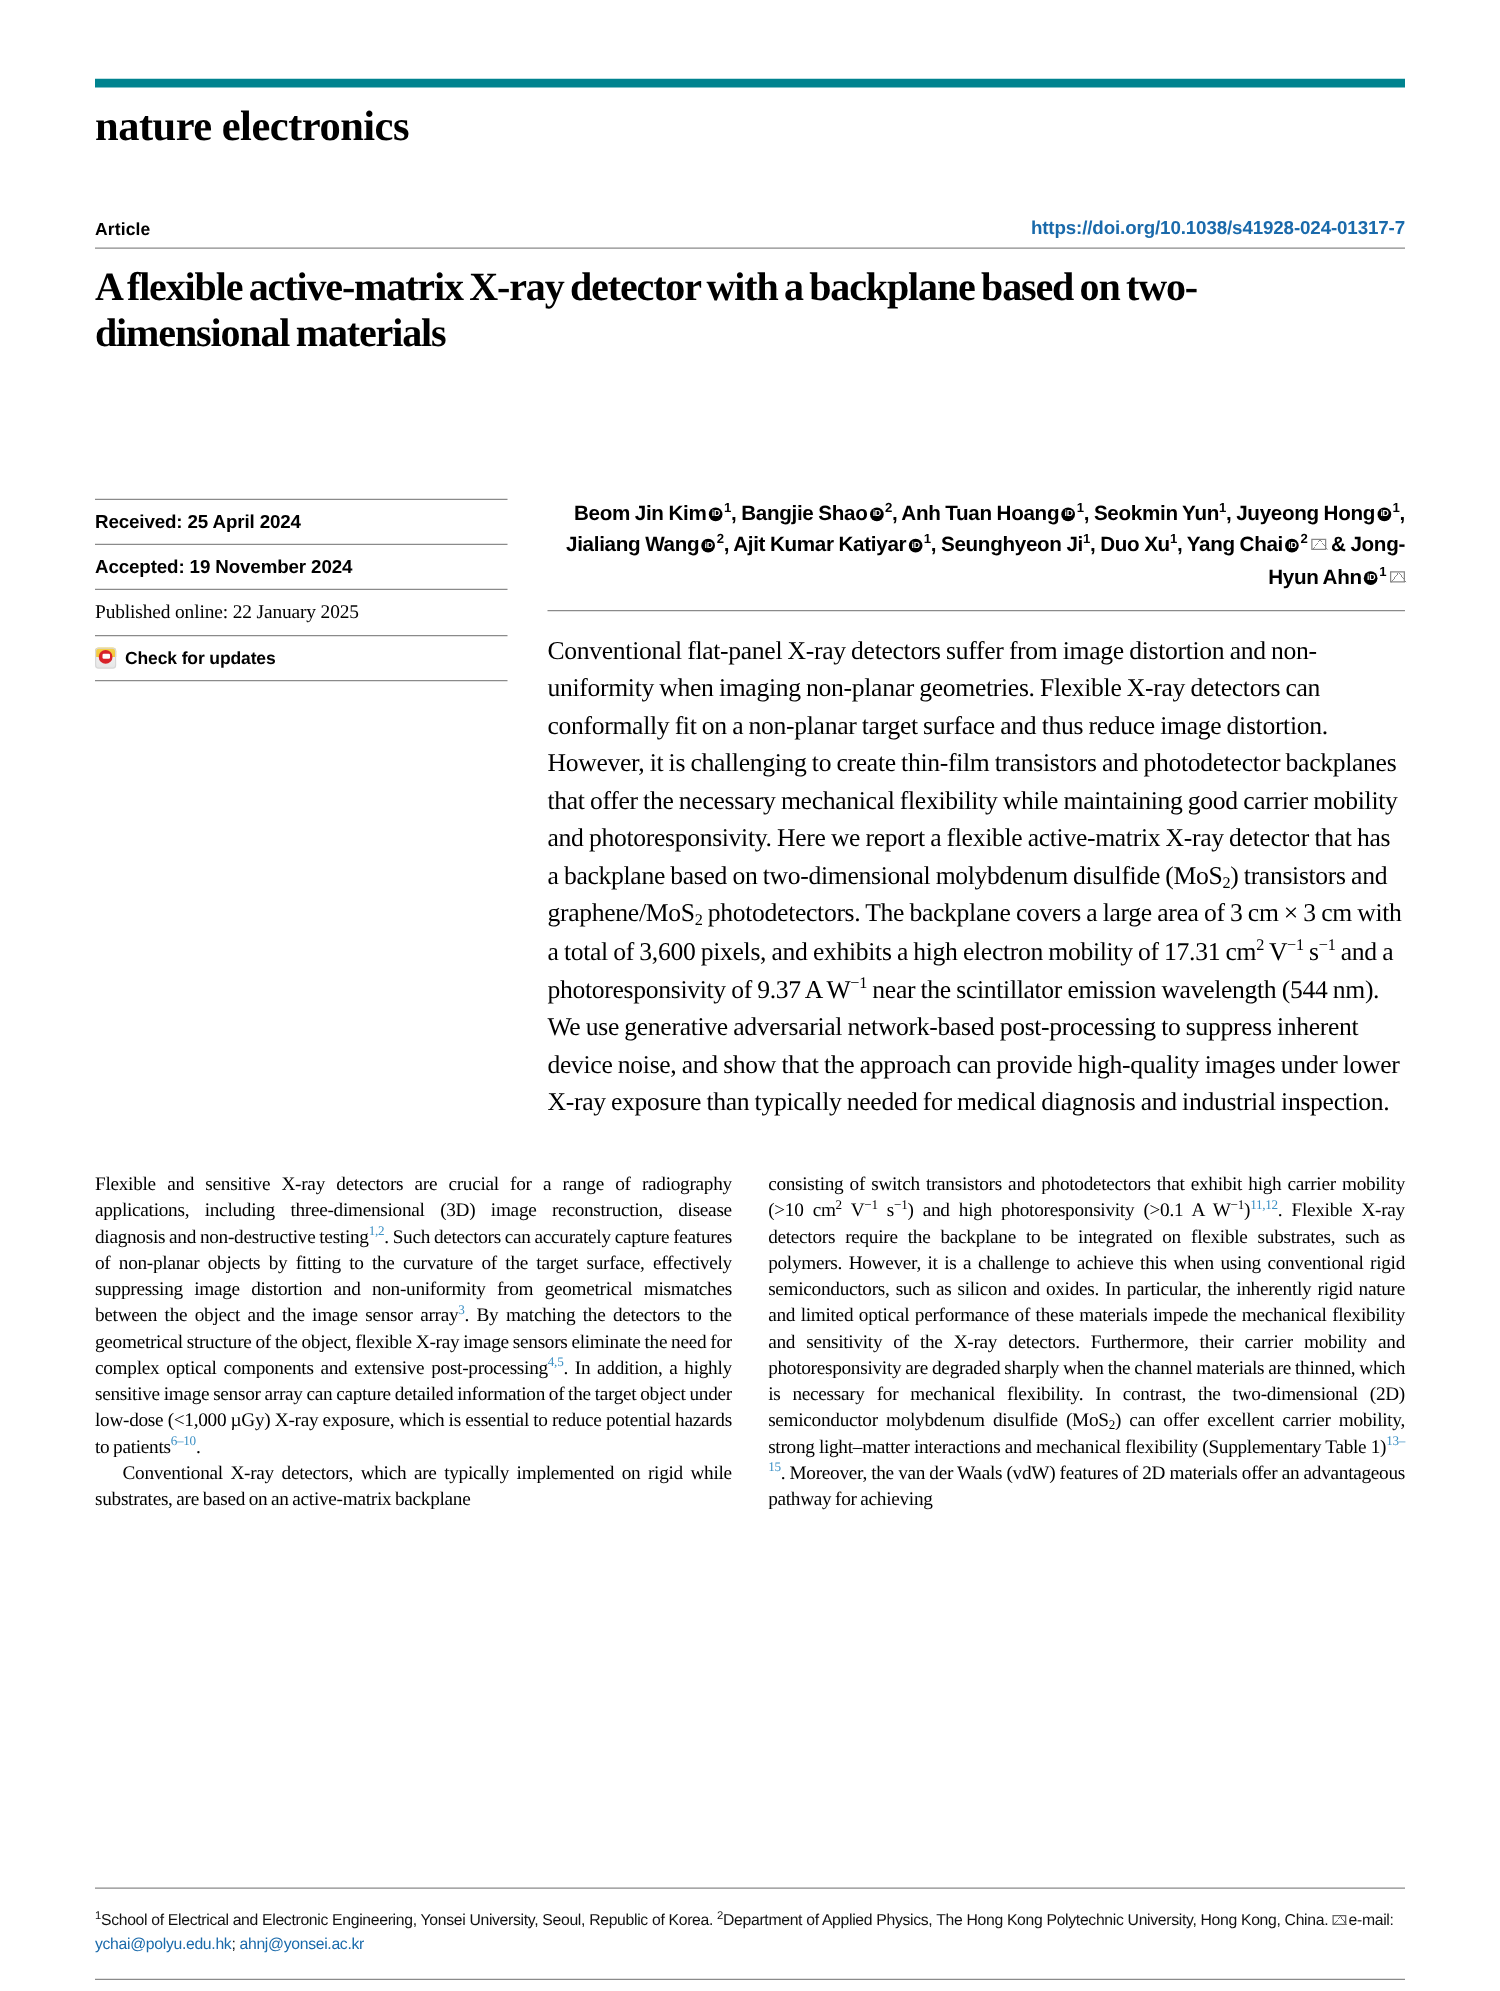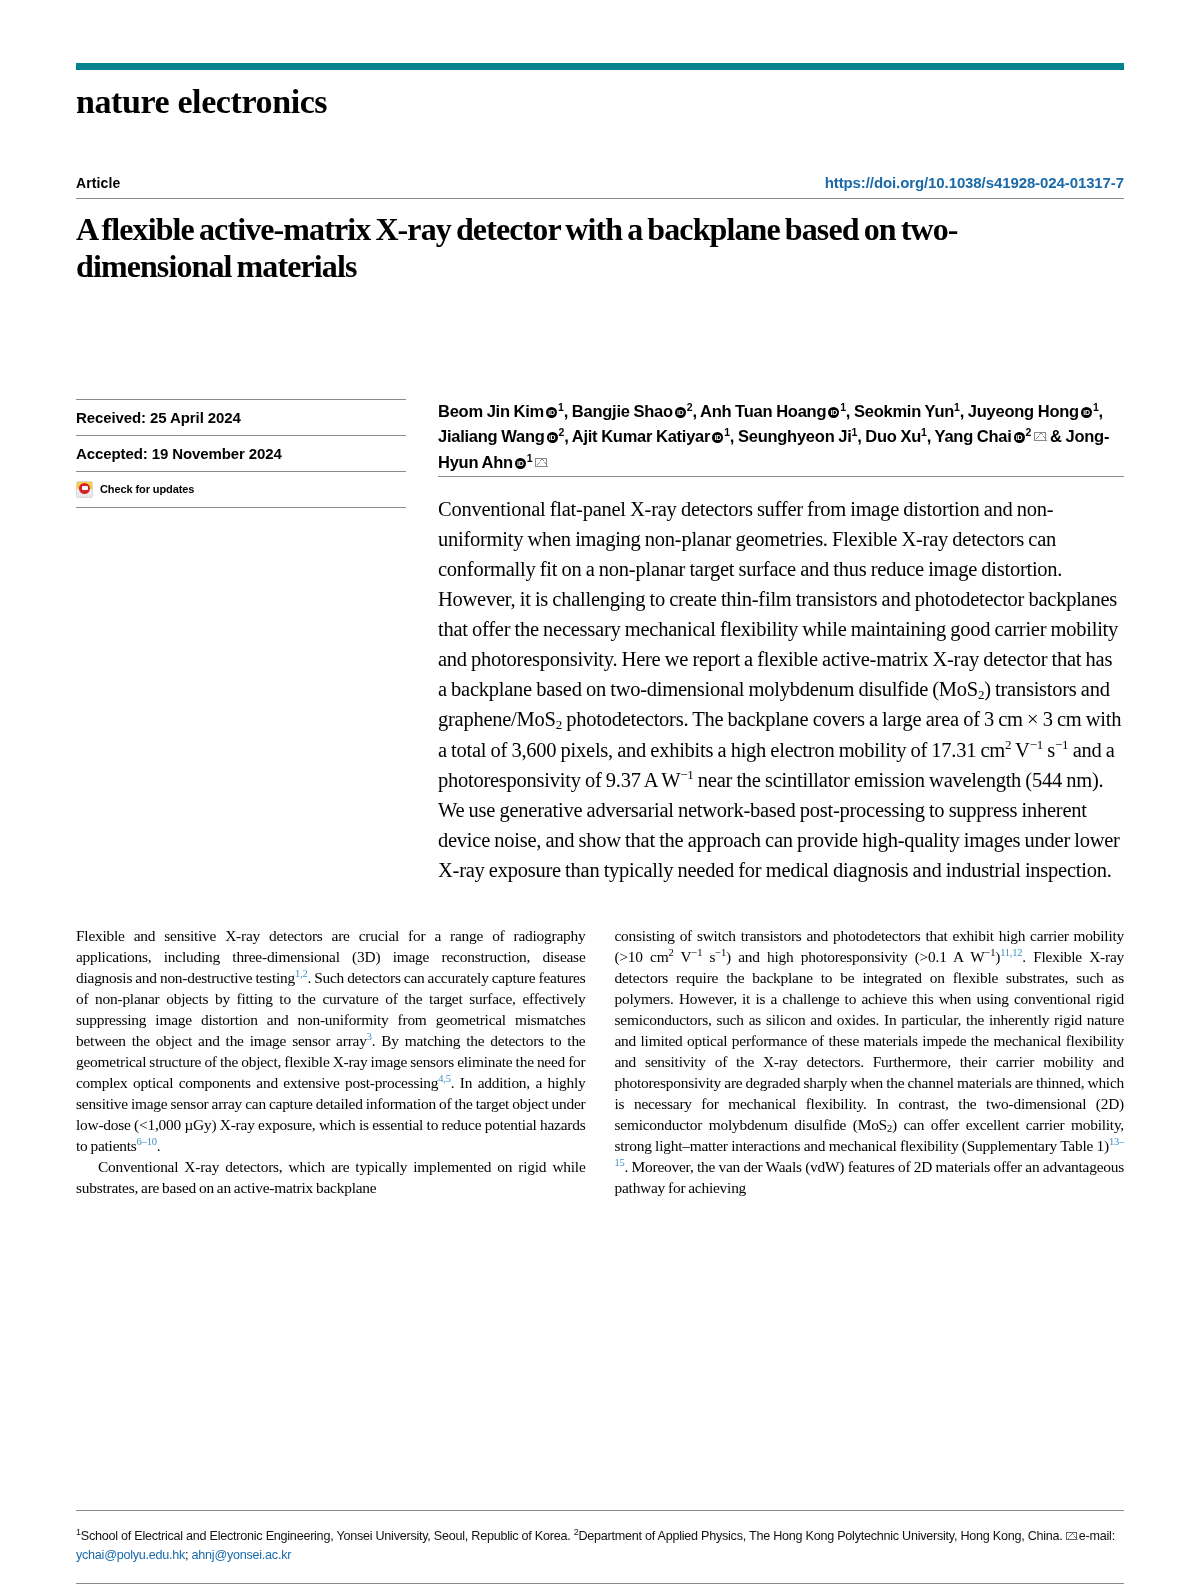--- a/index.html
+++ b/index.html
@@ -94,21 +94,21 @@
   .meta-item.serif {
     font-family: "Liberation Serif", serif;
     font-weight: normal;
     font-size: 15.5px;
   }
   .meta-item.updates {
     display: flex;
     align-items: center;
     gap: 7px;
     border-bottom: 1px solid #8a8a8a;
-    font-size: 11px;
+    font-size: 14px;
   }
   .crossmark {
     width: 17px;
     height: 17px;
     border-radius: 3px;
     background: linear-gradient(180deg,#f6d44a 0%,#f4c63a 45%,#efefef 46%,#e6e6e6 100%);
     position: relative;
     flex: 0 0 17px;
     box-shadow: inset 0 0 0 1px #d8d8d8;
   }
@@ -136,23 +136,24 @@
 
   .abs-col {
     flex: 1 1 auto;
     padding-left: 10px;
   }
   .authors {
     font-size: 16.5px;
     font-weight: bold;
     line-height: 1.55;
     letter-spacing: -0.25px;
-    padding-bottom: 0;
+    padding-bottom: 12px;
     border-bottom: 1px solid #8a8a8a;
     word-spacing: -0.5px;
+    text-align: right;
   }
   .authors sup {
     font-size: 10.5px;
     vertical-align: super;
     line-height: 0;
     font-weight: bold;
   }
   .orcid {
     display: inline-block;
     width: 11px;
@@ -316,20 +317,21 @@
     <a class="doi-link" href="#">https://doi.org/10.1038/s41928-024-01317-7</a>
   </div>
 
   <h1 class="title">A flexible active-matrix X-ray detector with a backplane based on two-dimensional materials</h1>
 
   <div class="meta-row">
 
     <div class="meta-col">
       <div class="meta-item">Received: 25 April 2024</div>
       <div class="meta-item">Accepted: 19 November 2024</div>
+      <div class="meta-item serif">Published online: 22 January 2025</div>
       <div class="meta-item updates">
         <span class="crossmark"></span>
         <span>Check for updates</span>
       </div>
     </div>
 
     <div class="abs-col">
 
       <div class="authors">
         <span>Beom Jin Kim</span><span class="orcid"></span><sup>1</sup><span>, Bangjie Shao</span><span class="orcid"></span><sup>2</sup><span>, Anh Tuan Hoang</span><span class="orcid"></span><sup>1</sup><span>, Seokmin Yun</span><sup>1</sup><span>,</span>

